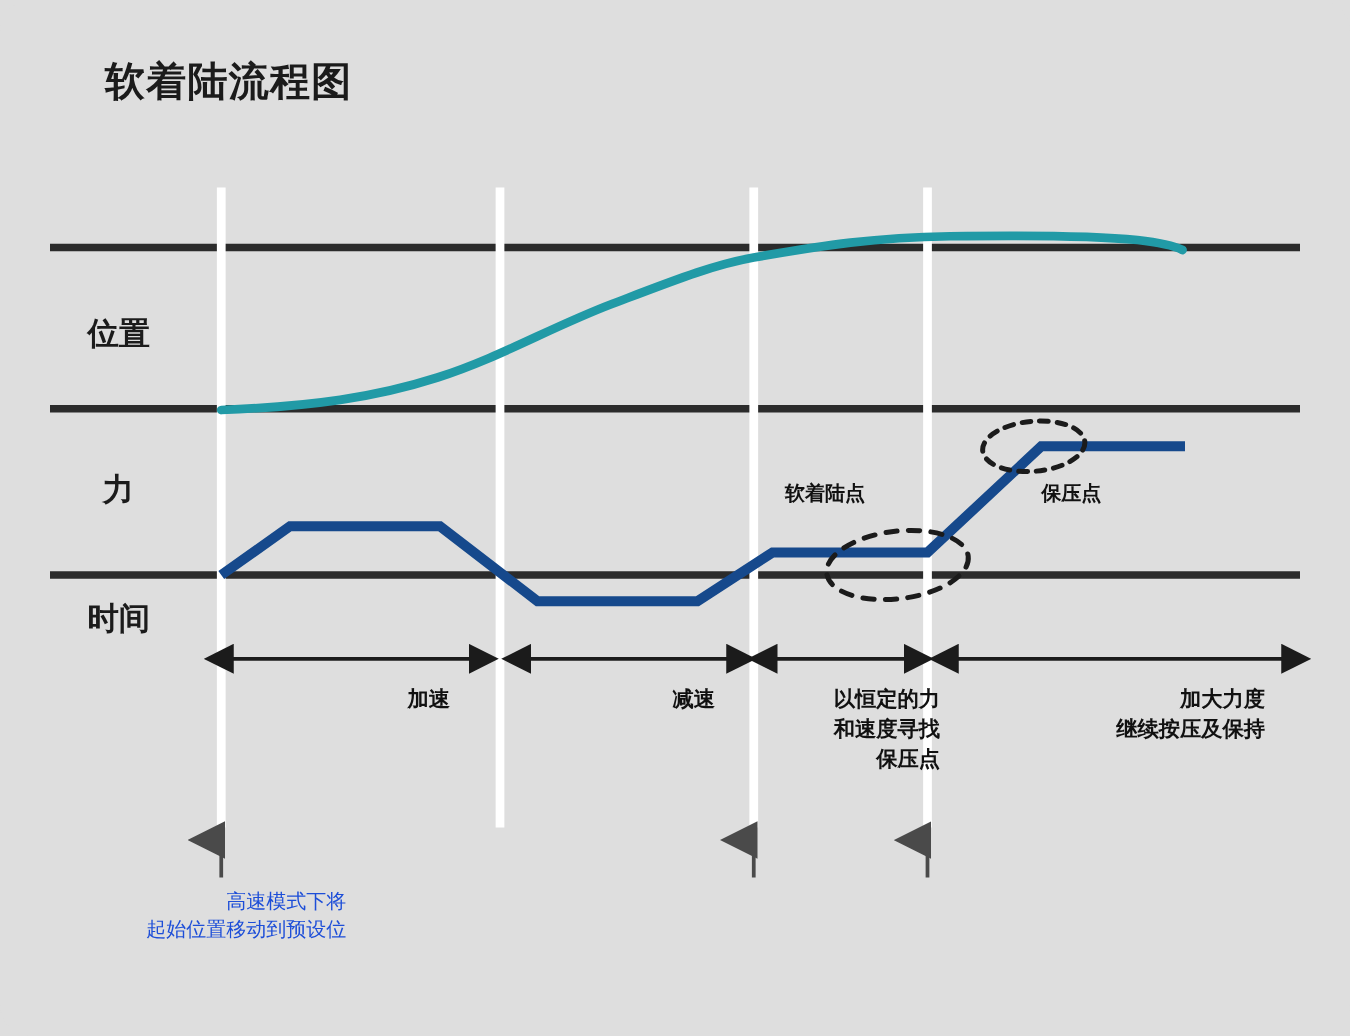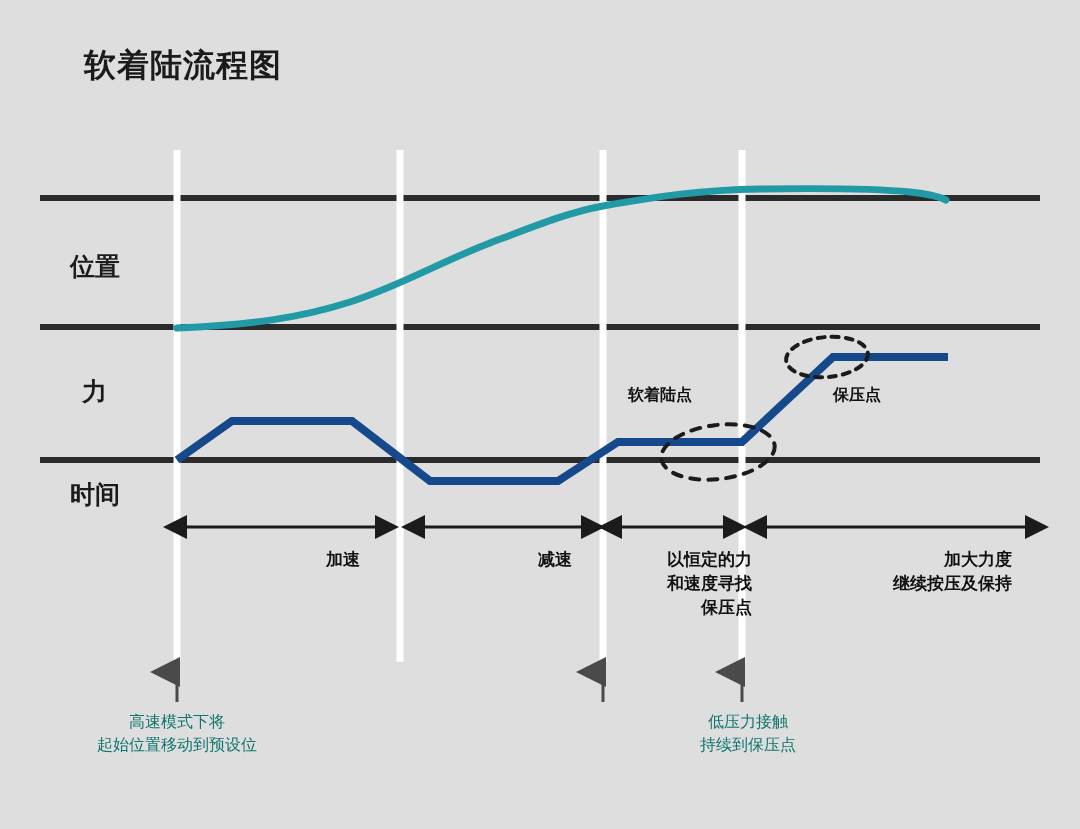--- a/index.html
+++ b/index.html
@@ -69,22 +69,22 @@
     font-weight: bold;
     color: #111;
     white-space: nowrap;
   }
   #callout-soft-landing { left: 628px; top: 385px; }
   #callout-hold-point   { left: 833px; top: 385px; }
 
   .note {
     position: absolute;
     font-size: 16px;
-    color: #0f766e;
-    text-align: center;
+    color: #1d4ed8;
+    text-align: right;
     line-height: 1.45;
     white-space: pre-line;
   }
   #note-0 { left: 77px; top: 710px; width: 200px; }
   #note-1 { left: 498px; top: 710px; width: 170px; }
   #note-2 { left: 672px; top: 710px; width: 152px; }
 </style>
 </head>
 <body>
 
@@ -156,16 +156,14 @@
 和速度寻找
 保压点</div>
   <div class="phase-label" id="phase-3">加大力度
 继续按压及保持</div>
 
   <div class="callout" id="callout-soft-landing">软着陆点</div>
   <div class="callout" id="callout-hold-point">保压点</div>
 
   <div class="note" id="note-0">高速模式下将
 起始位置移动到预设位</div>
-  <div class="note" id="note-2">低压力接触
-持续到保压点</div>
 
 </div>
 
 </body></html>

